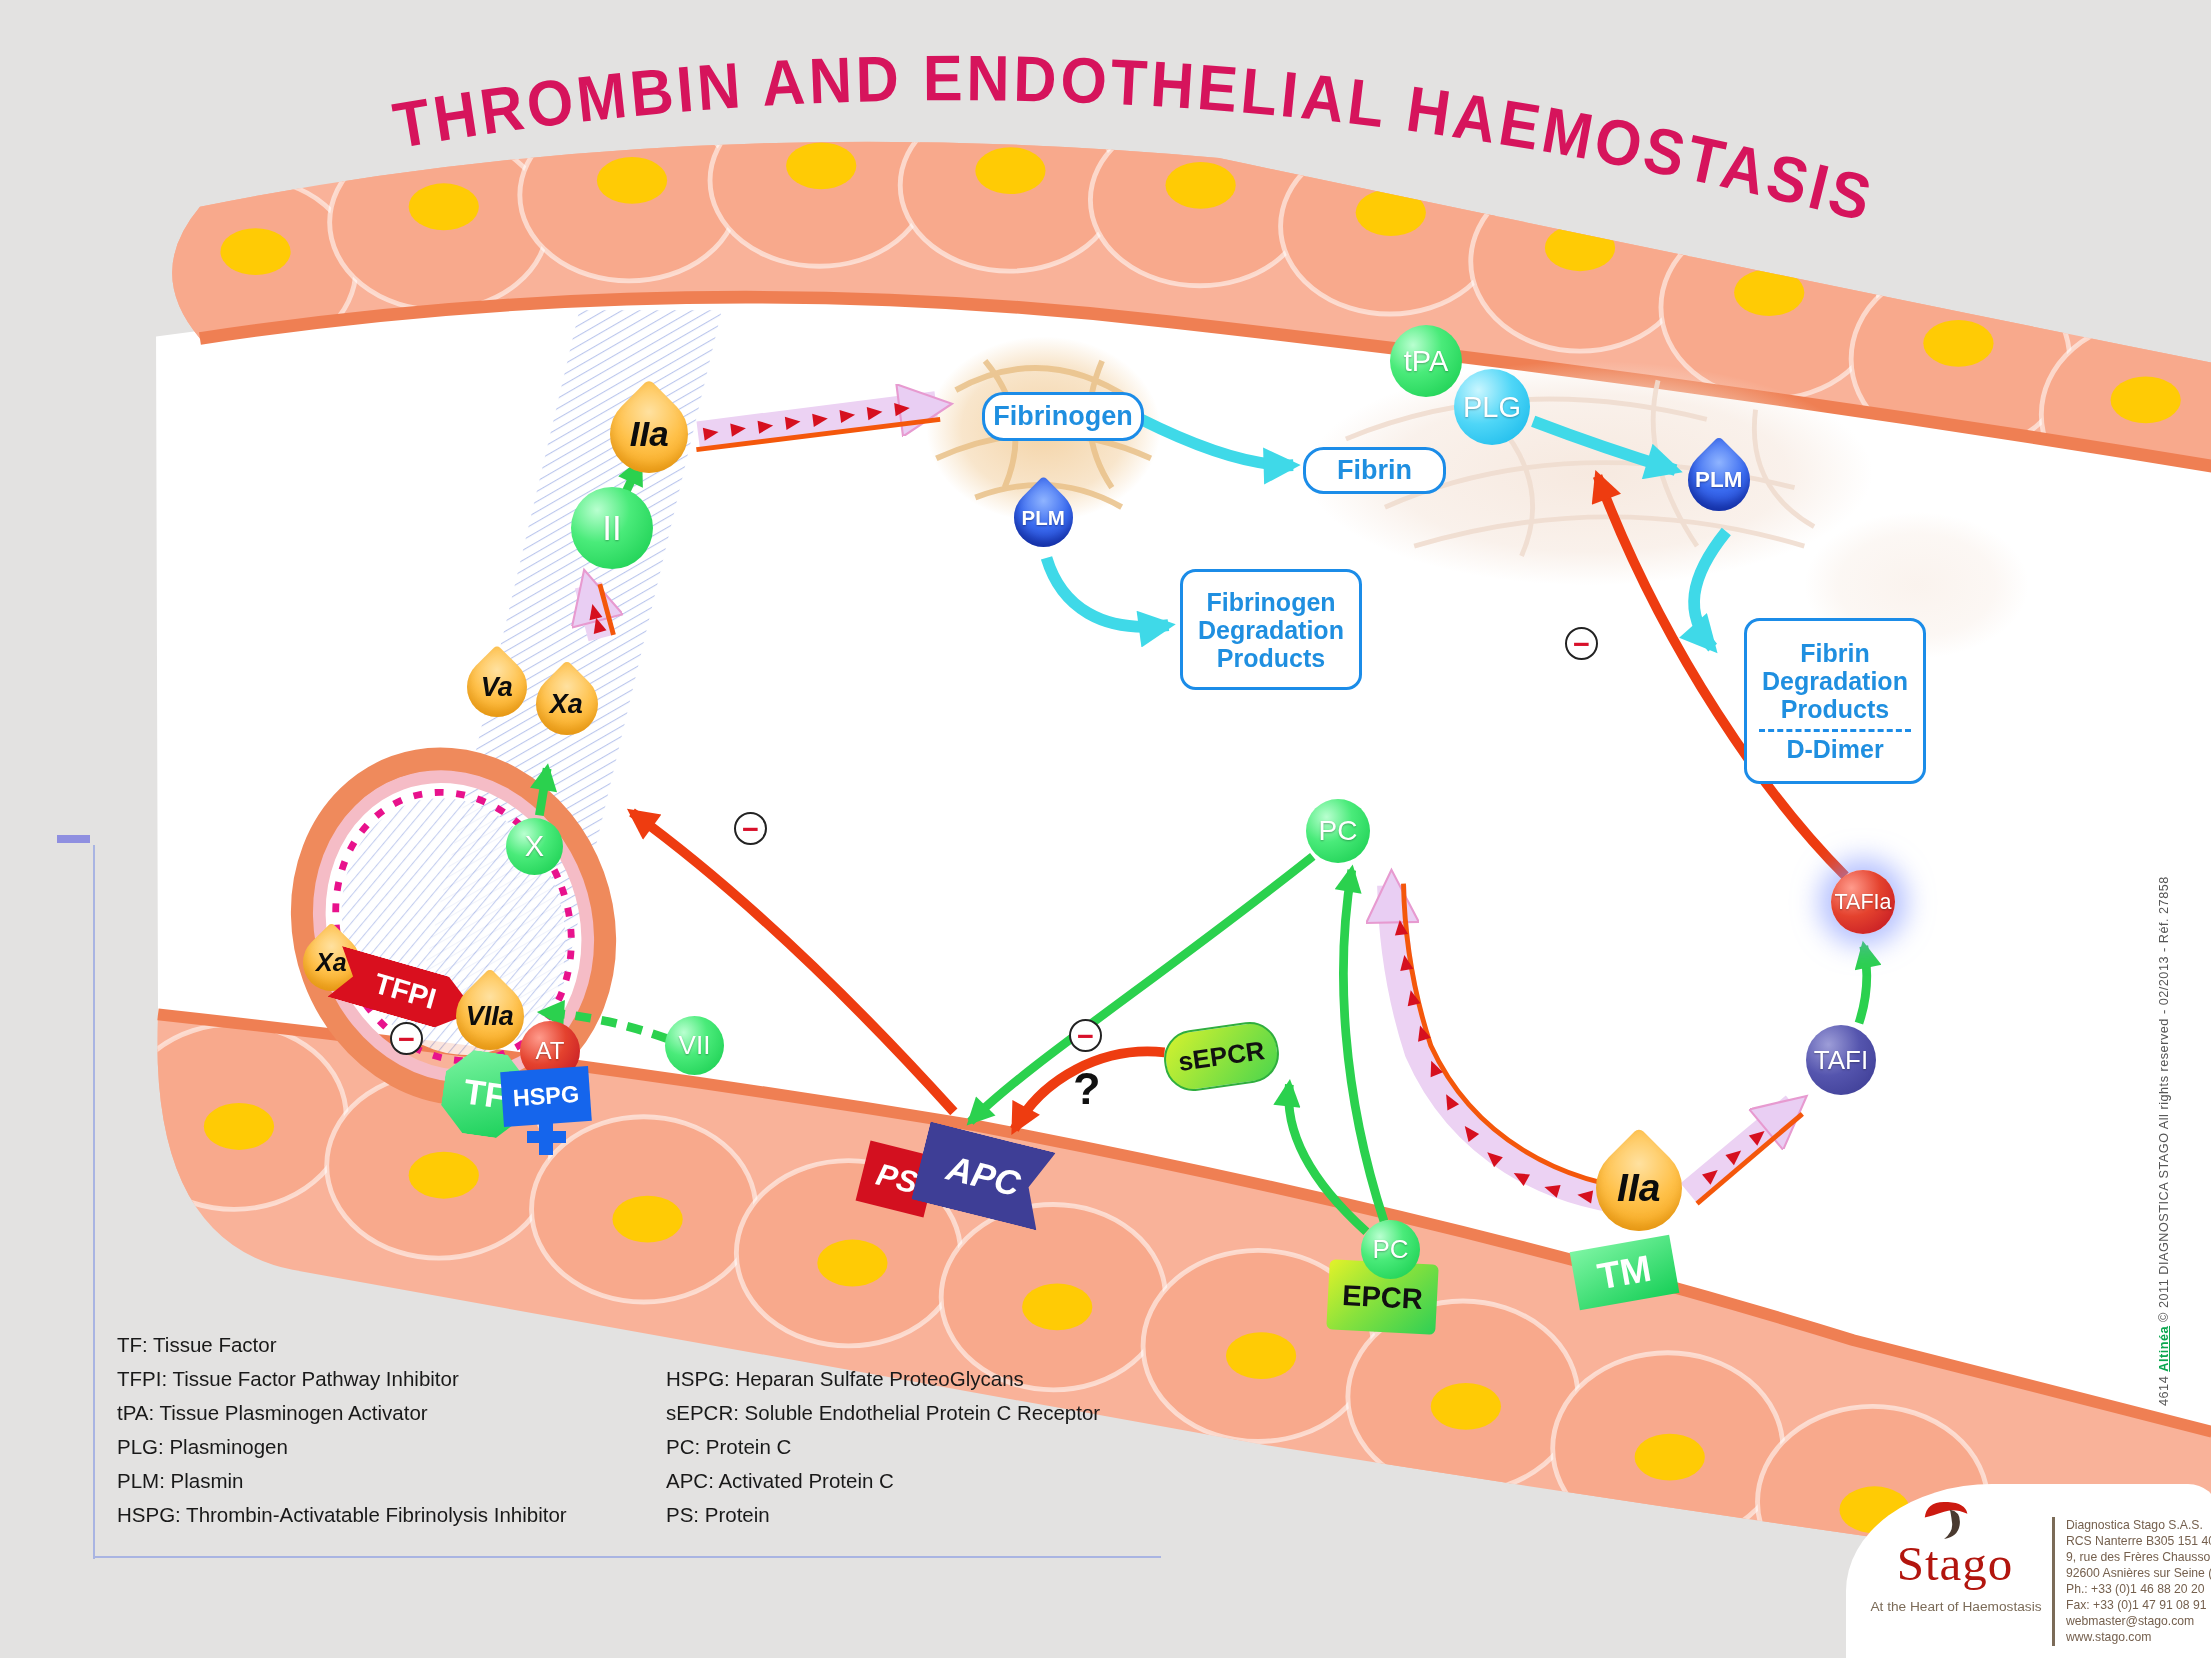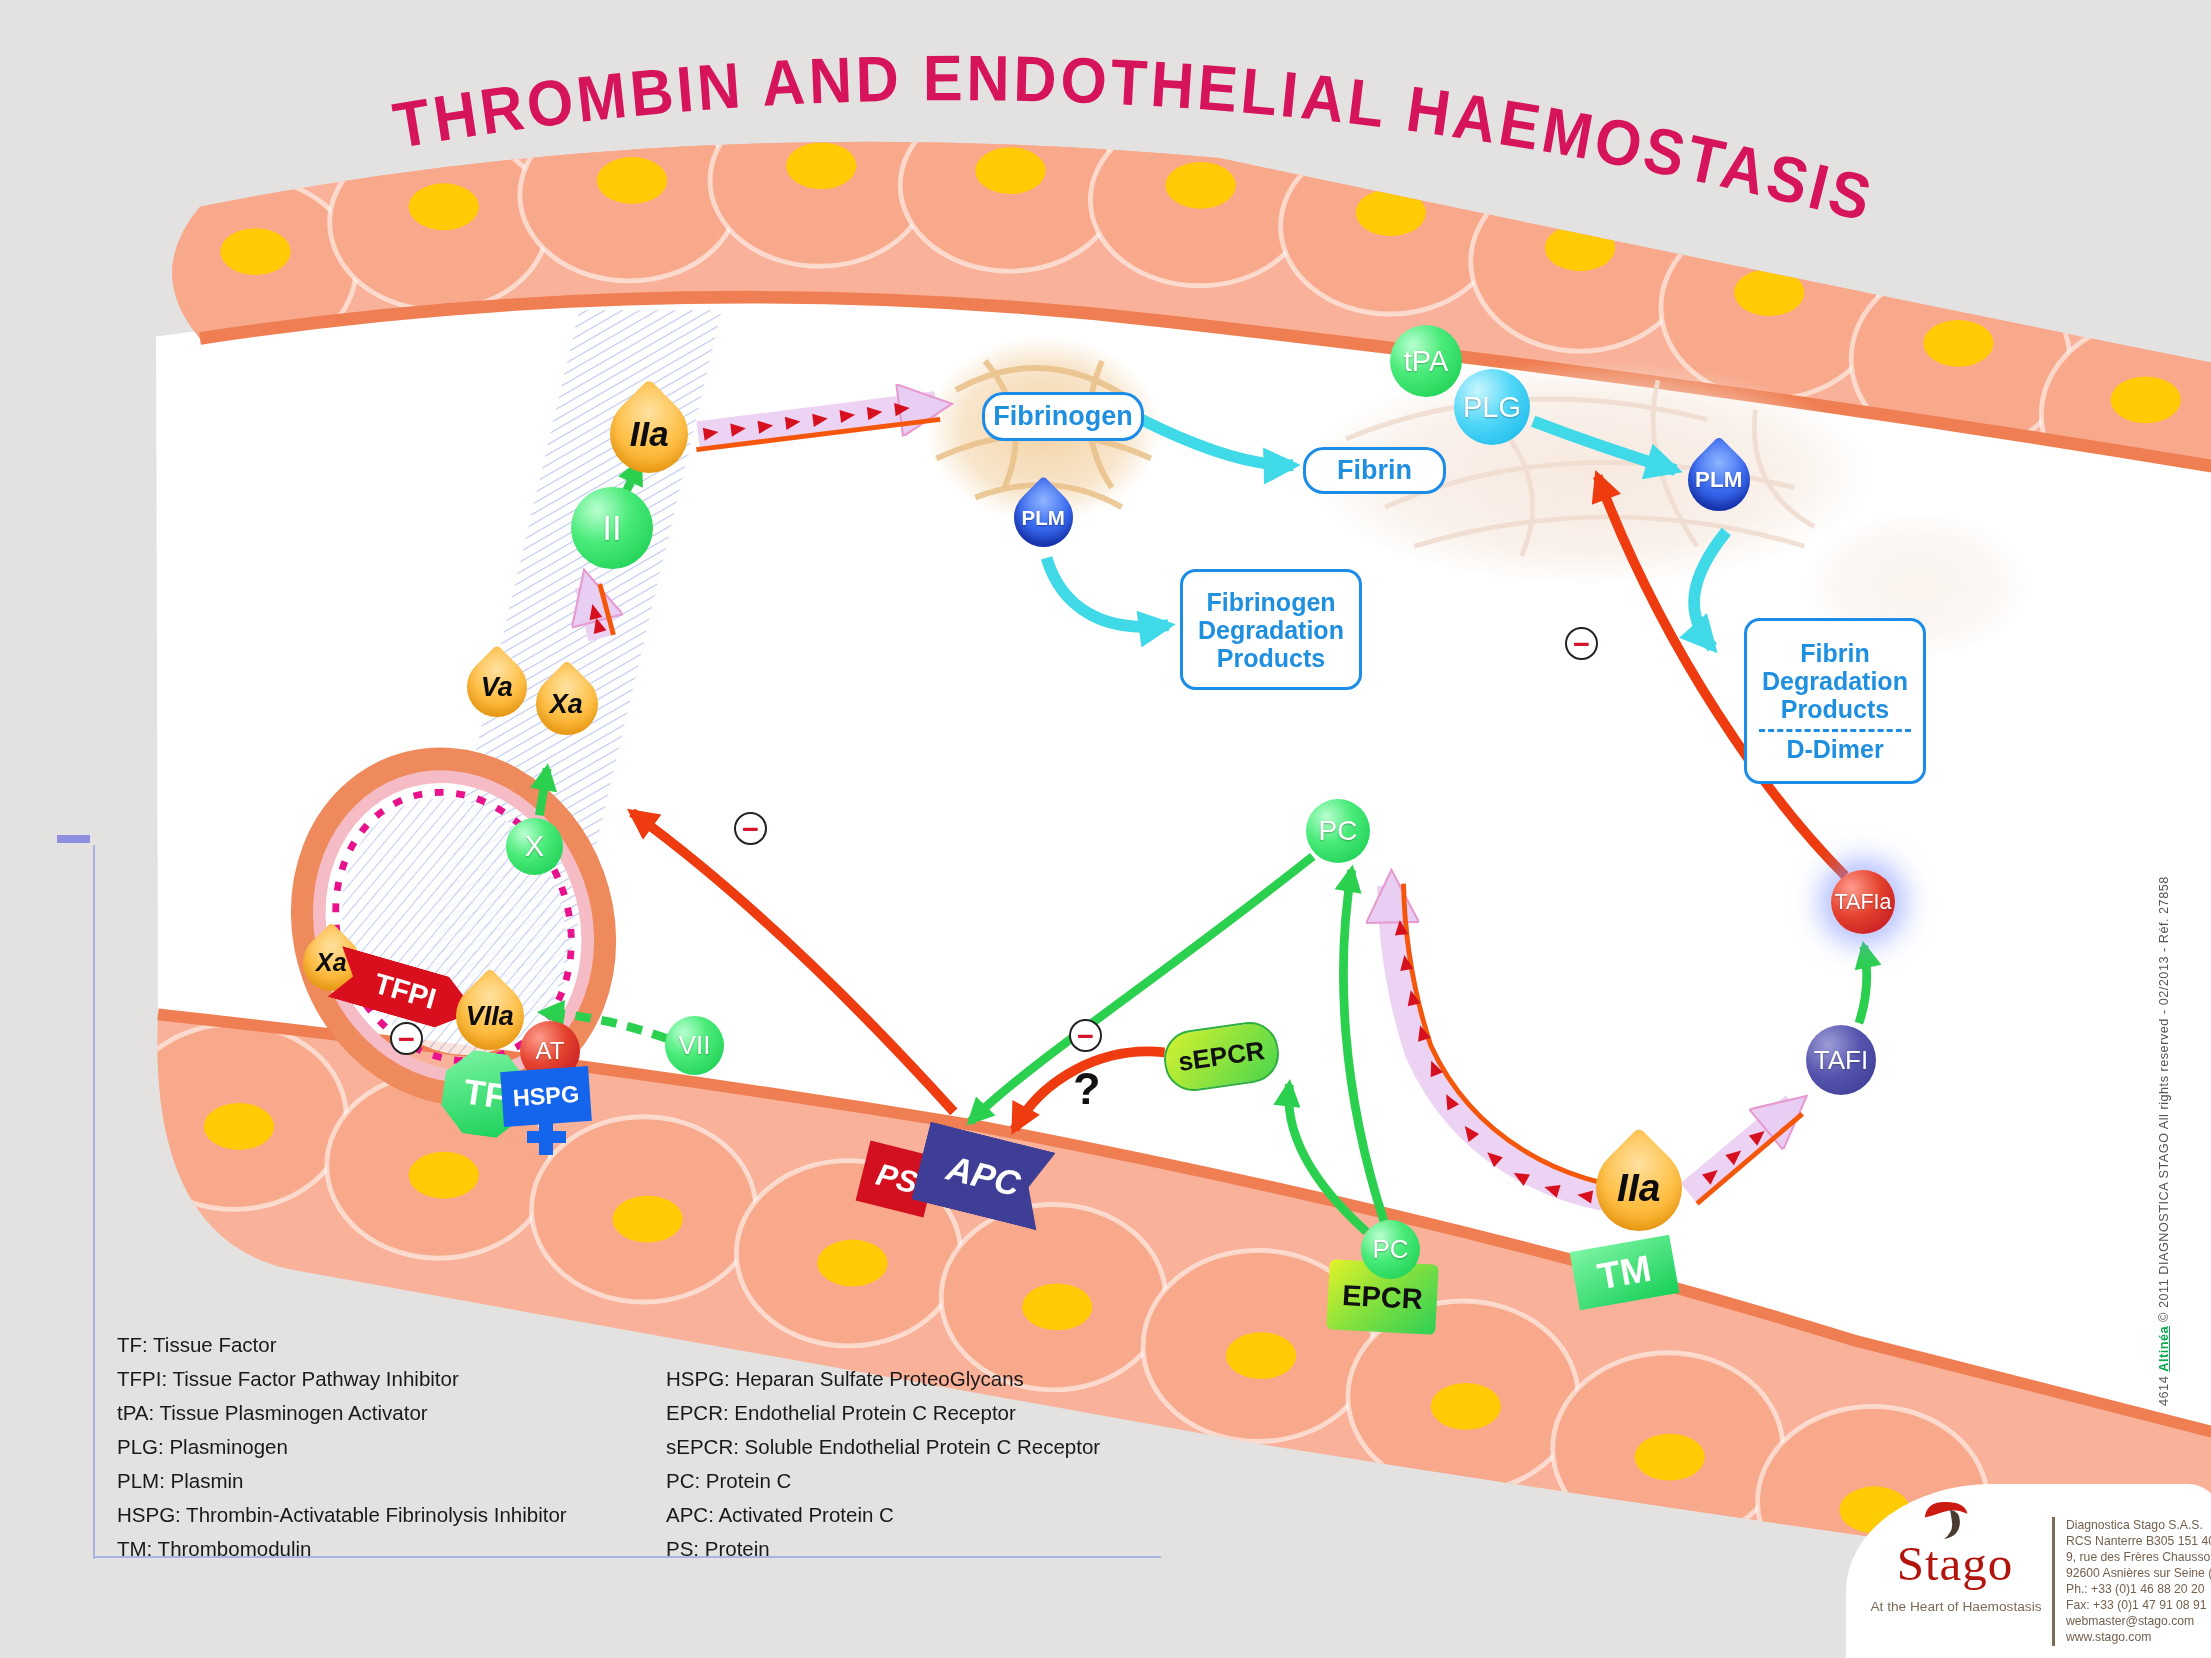--- a/index.html
+++ b/index.html
@@ -347,25 +347,23 @@
   <div class="abs" style="left:57px;top:835px;width:33px;height:7.8px;background:#8f8fe0"></div>
   <div class="abs" style="left:93px;top:845px;width:2px;height:714px;background:#a9b4e2"></div>
   <div class="abs" style="left:93px;top:1556px;width:1068px;height:2px;background:#a9b4e2"></div>
   <div class="lgcol" style="left:117px;top:1328px">
     <div>TF: Tissue Factor</div>
     <div>TFPI: Tissue Factor Pathway Inhibitor</div>
     <div>tPA: Tissue Plasminogen Activator</div>
     <div>PLG: Plasminogen</div>
     <div>PLM: Plasmin</div>
     <div>HSPG: Thrombin-Activatable Fibrinolysis Inhibitor</div>
-    <div>TM: Thrombomodulin</div>
   </div>
   <div class="lgcol" style="left:666px;top:1362px">
     <div>HSPG: Heparan Sulfate ProteoGlycans</div>
-    <div>EPCR: Endothelial Protein C Receptor</div>
     <div>sEPCR: Soluble Endothelial Protein C Receptor</div>
     <div>PC: Protein C</div>
     <div>APC: Activated Protein C</div>
     <div>PS: Protein</div>
   </div>
 
   <div class="abs" style="left:1846px;top:1484px;width:371px;height:176px;background:#fff;border-radius:146px 29px 0 0 / 107px 25px 0 0"></div>
   <svg class="abs" style="left:1917px;top:1496px" width="62" height="49" viewBox="0 0 64 50">
     <path d="M8 22 Q 10 4 32 6 Q 50 7 52 18 Q 38 12 28 16 Q 16 20 8 22 Z" fill="#cc1a10"></path>
     <path d="M34 14 Q 46 16 44 30 Q 42 42 28 44 Q 38 36 36 26 Q 35 18 34 14 Z" fill="#4a3a30"></path>

